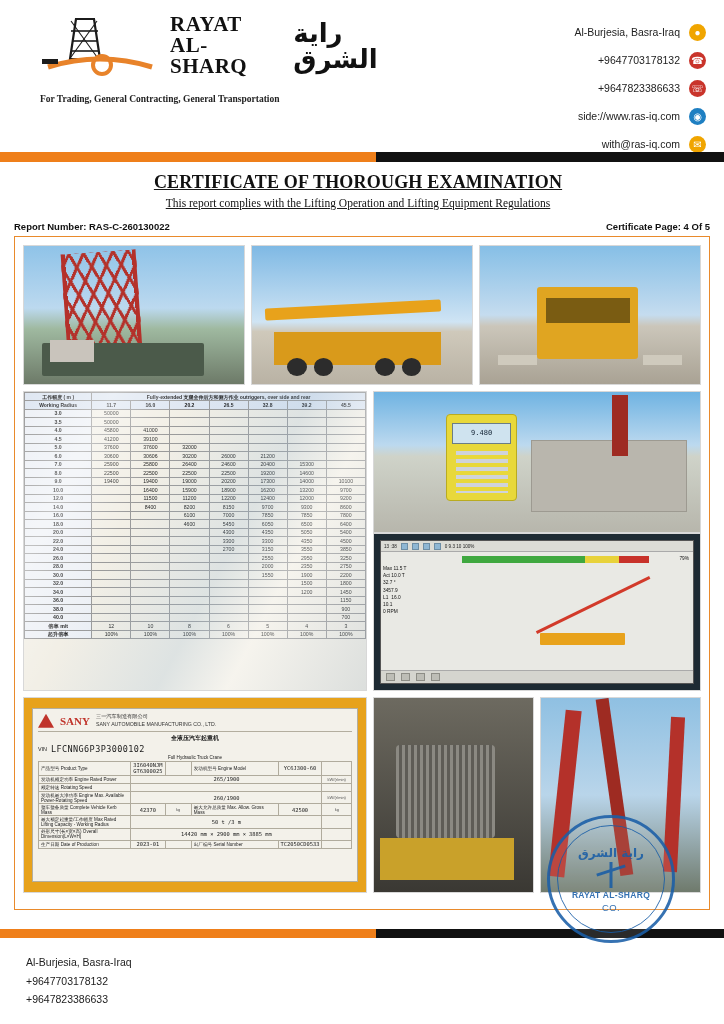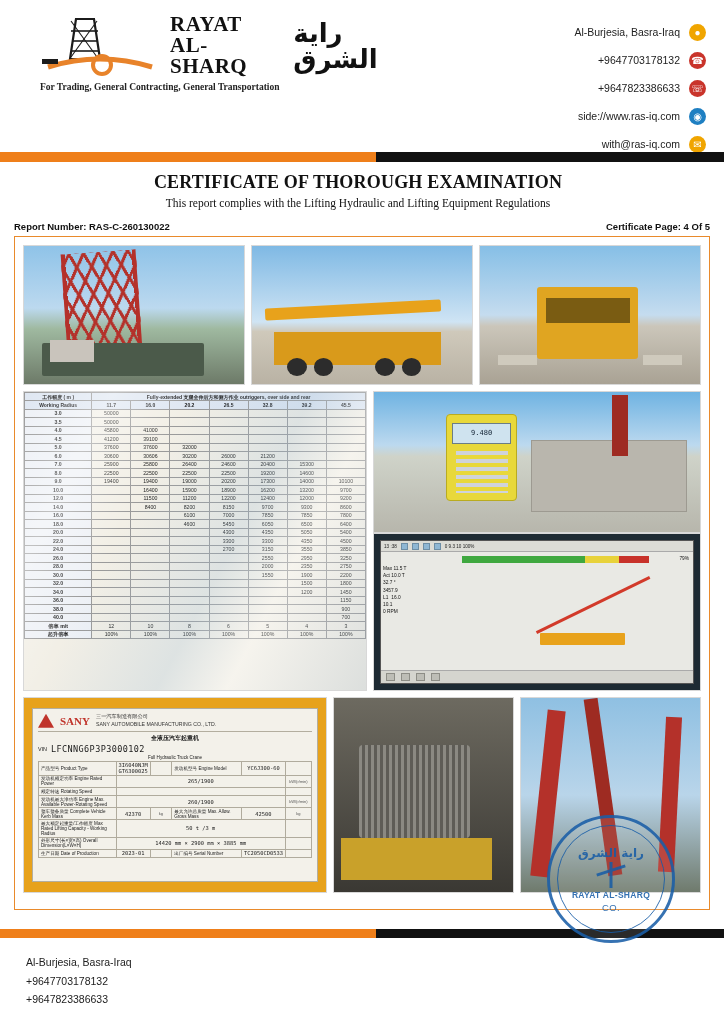--- a/index.html
+++ b/index.html
@@ -26,21 +26,21 @@
   .logo-en {
     font-family: "Liberation Serif", serif;
     font-weight: bold; font-size: 21px; letter-spacing:0.5px; color:#111;
     line-height:1;
   }
   .logo-ar {
     font-size: 26px; font-weight:bold; color:#111; line-height:1;
     font-family: "DejaVu Sans", sans-serif;
   }
   .logo-sub {
-    margin-top:4px;
+    margin-top:16px;
     font-size: 9.5px; font-weight:bold; color:#222; line-height:1.45;
     font-family:"Liberation Serif", serif;
   }
   .contact-block {
     width: 300px; text-align:right; padding-top:4px;
     font-size:10.5px; color:#222;
   }
   .contact-row {
     display:flex; align-items:center; justify-content:flex-end; gap:9px;
     height:28px;
@@ -56,21 +56,21 @@
   .cicon.tel2 { background:#c9342b; }
   .cicon.web { background:#1e7fc2; }
   .cicon.mail { background:#f0a500; }
 
   
   .bar { height:10px; display:flex; }
   .bar .o { background:#ef7f1a; flex: 0 0 52%; }
   .bar .b { background:#111; flex: 1; }
 
   
-  .title-wrap { text-align:center; padding: 10px 8px 4px 0; }
+  .title-wrap { text-align:center; padding: 10px 8px 4px 0; text-decoration: underline; }
   .title {
     font-family:"Liberation Serif", serif;
     font-size: 18px; font-weight:bold; color:#111; letter-spacing:0.2px;
   }
   .subtitle {
     font-family:"Liberation Serif", serif;
     font-size: 11.5px; color:#111; margin-top:4px;
   }
   .meta-row {
     display:flex; justify-content:space-between; align-items:center;
@@ -88,21 +88,21 @@
     position:relative;
   }
   .row1 { display:flex; gap:6px; height:140px; }
   .row1 .ph { flex:1 1 0; }
   .row2 { display:flex; gap:6px; margin-top:6px; height:300px; }
   .row2 .left { width: 344px; }
   .row2 .right { flex:1; display:flex; flex-direction:column; }
   .row2 .right .rt { height:142px; }
   .row2 .right .rb { flex:1; }
   .row3 { display:flex; gap:6px; margin-top:6px; height:196px; }
-  .row3 .plate { width: 304px; }
+  .row3 .plate { width: 344px; }
   .row3 .rest { flex:1; display:flex; gap:6px; }
   .row3 .rest .p { flex:1 1 0; }
 
   .ph, .photo { position:relative; overflow:hidden; border:1px solid #d8d8d8; }
 
   
   .p1 { background: linear-gradient(#8fc3e8 0%, #bcd9ef 45%, #9fb9a0 60%, #6d7a68 100%); }
   .p1 .lattice {
     position:absolute; left:18%; top:4%; width:34%; height:72%;
     background:
@@ -316,21 +316,21 @@
     </div>
   </div>
 
   <div class="bar">
     <div class="o"></div>
     <div class="b"></div>
   </div>
 
   <div class="title-wrap">
     <div class="title">CERTIFICATE OF THOROUGH EXAMINATION</div>
-    <div class="subtitle">This report complies with the Lifting Hydraulic and Lifting Equipment Regulations</div>
+    <div class="subtitle">This report complies with the Lifting Operation and Lifting Equipment Regulations</div>
   </div>
 
   <div class="meta-row">
     <div>Report Number:  RAS-C-260130022</div>
     <div>Certificate Page: 4 Of 5</div>
   </div>
 
   <div class="content">
 
     <div class="row1">

